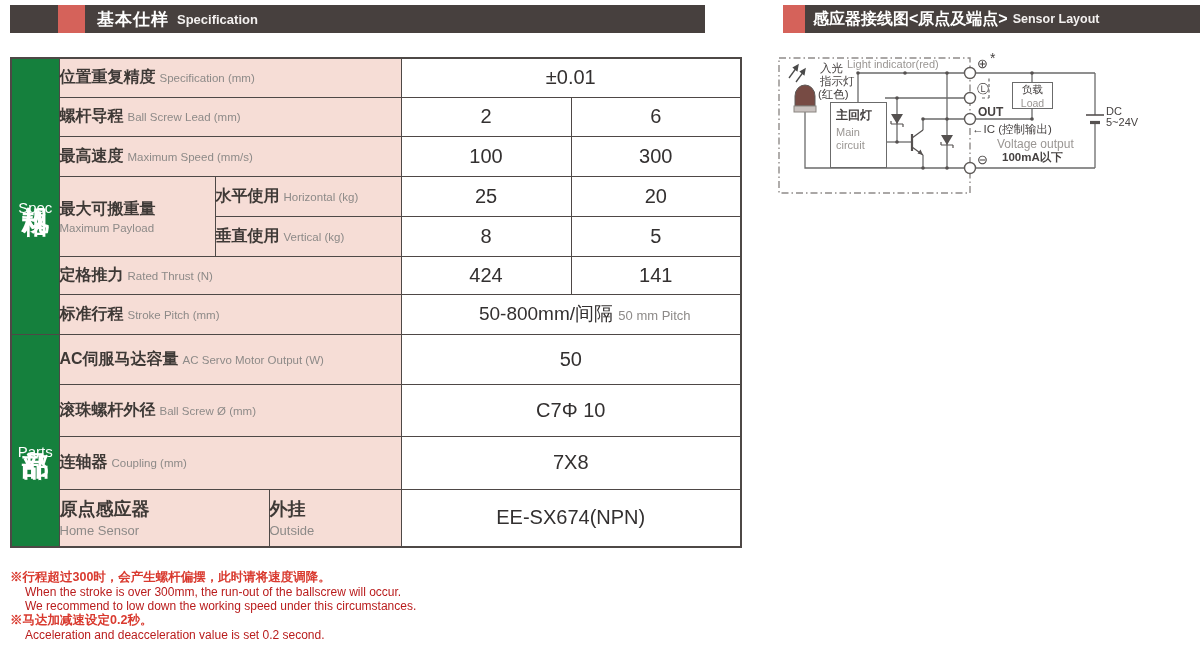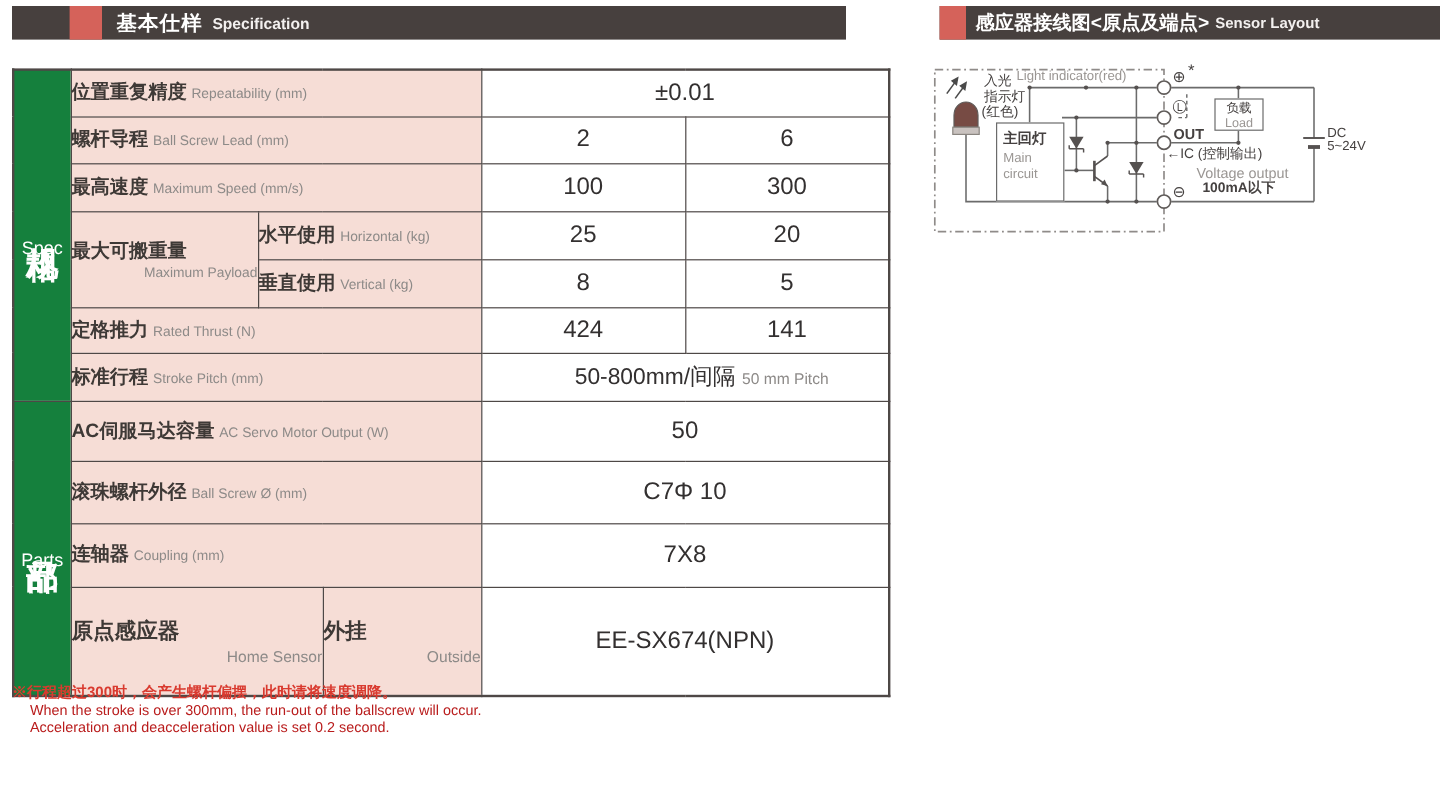--- a/index.html
+++ b/index.html
@@ -20,21 +20,21 @@
   table.spec { position:absolute; left:10px; top:57px; border-collapse:collapse; table-layout:fixed;
     border:2px solid #4e4846; background:#fff; }
   table.spec td { border:1px solid #4e4846; padding:0; vertical-align:middle; }
   td.redcell { background:#15803d; text-align:center; color:#fff; }
   .vzh { writing-mode:vertical-rl; text-orientation:upright; display:inline-block;
     font-size:27px; font-weight:700; line-height:1.05; letter-spacing:3px; color:#fff; }
   .redcell .sec-en { display:block; font-size:15px; color:#fff; margin-top:4px; }
   td.lbl { background:#f6ddd6; padding-left:12px; }
   .lbl .zh { font-size:16px; font-weight:700; color:#3e3936; }
   .lbl .en { font-size:11.5px; color:#8d8a88; margin-left:4px; white-space:nowrap; }
-  .lbl .en-block { display:block; font-size:11.5px; color:#8d8a88; margin-top:2px;text-align:right; }
+  .lbl .en-block { display:block; font-size:11.5px; color:#8d8a88; margin-top:2px; }
   td.val { text-align:center; font-size:20px; color:#333030; background:#fff; }
   .val .sub { font-size:13px; color:#8d8a88; font-weight:400; }
 
   
   .notes { position:absolute; left:10px; top:570px; }
   .note-red  { color:#d93a2f; font-weight:700; font-size:12.5px; line-height:15px; }
   .note-gray { color:#b91c1c; font-size:12px; line-height:14px; padding-left:15px; }
 
   
   .diagram { position:absolute; left:775px; top:50px; width:430px; height:150px; }
@@ -75,21 +75,21 @@
       <col style="width:170px">
       <col style="width:170px">
   </colgroup>
   <tbody>
       <tr style="height:39px">
     <td class="redcell" rowspan="7">
       <span class="vzh">规格</span>
       <span class="sec-en">Spec</span>
     </td>
     <td class="lbl" colspan="3">
-      <span class="zh">位置重复精度</span><span class="en">Repeatability (mm)</span>
+      <span class="zh">位置重复精度</span><span class="en">Specification (mm)</span>
     </td>
     <td class="val" colspan="2">±0.01</td>
   </tr>
   <tr style="height:39px">
     <td class="lbl" colspan="3">
       <span class="zh">螺杆导程</span><span class="en">Ball Screw Lead (mm)</span>
     </td>
     <td class="val">2</td>
     <td class="val">6</td>
   </tr>
@@ -149,37 +149,39 @@
       <span class="zh">滚珠螺杆外径</span><span class="en">Ball Screw Ø (mm)</span>
     </td>
     <td class="val" colspan="2">C7Φ 10</td>
   </tr>
   <tr style="height:53px">
     <td class="lbl" colspan="3">
       <span class="zh">连轴器</span><span class="en">Coupling (mm)</span>
     </td>
     <td class="val" colspan="2">7X8</td>
   </tr>
-  <tr style="height:91px">
+  <tr style="height:58px">
     <td class="lbl" colspan="2">
       <span class="zh" style="font-size:18px">原点感应器</span>
       <span class="en-block" style="font-size:13px">Home Sensor</span>
     </td>
     <td class="lbl">
       <span class="zh" style="font-size:18px">外挂</span>
       <span class="en-block" style="font-size:13px">Outside</span>
     </td>
     <td class="val" colspan="2">EE-SX674(NPN)</td>
   </tr>
 </tbody>
   </table>
 
 <div class="notes">
   <div class="note-red">※行程超过300时，会产生螺杆偏摆，此时请将速度调降。</div>
   <div class="note-gray">When the stroke is over 300mm, the run-out of the ballscrew will occur.</div>
+  <div class="note-gray">We recommend to low down the working speed under this circumstances.</div>
+  <div class="note-red">※马达加减速设定0.2秒。</div>
   <div class="note-gray">Acceleration and deacceleration value is set 0.2 second.</div>
 </div>
 
 <div class="diagram">
   <svg width="430" height="150" viewBox="0 0 430 150">
 
     <rect x="4" y="8" width="191" height="135" fill="none" stroke="#8f8b89" stroke-width="1.4" stroke-dasharray="7 3 1.5 3"></rect>
 
     <g stroke="#6b6b6b" stroke-width="1.3" fill="none">
       <path d="M83,52 V23 H189"></path>

